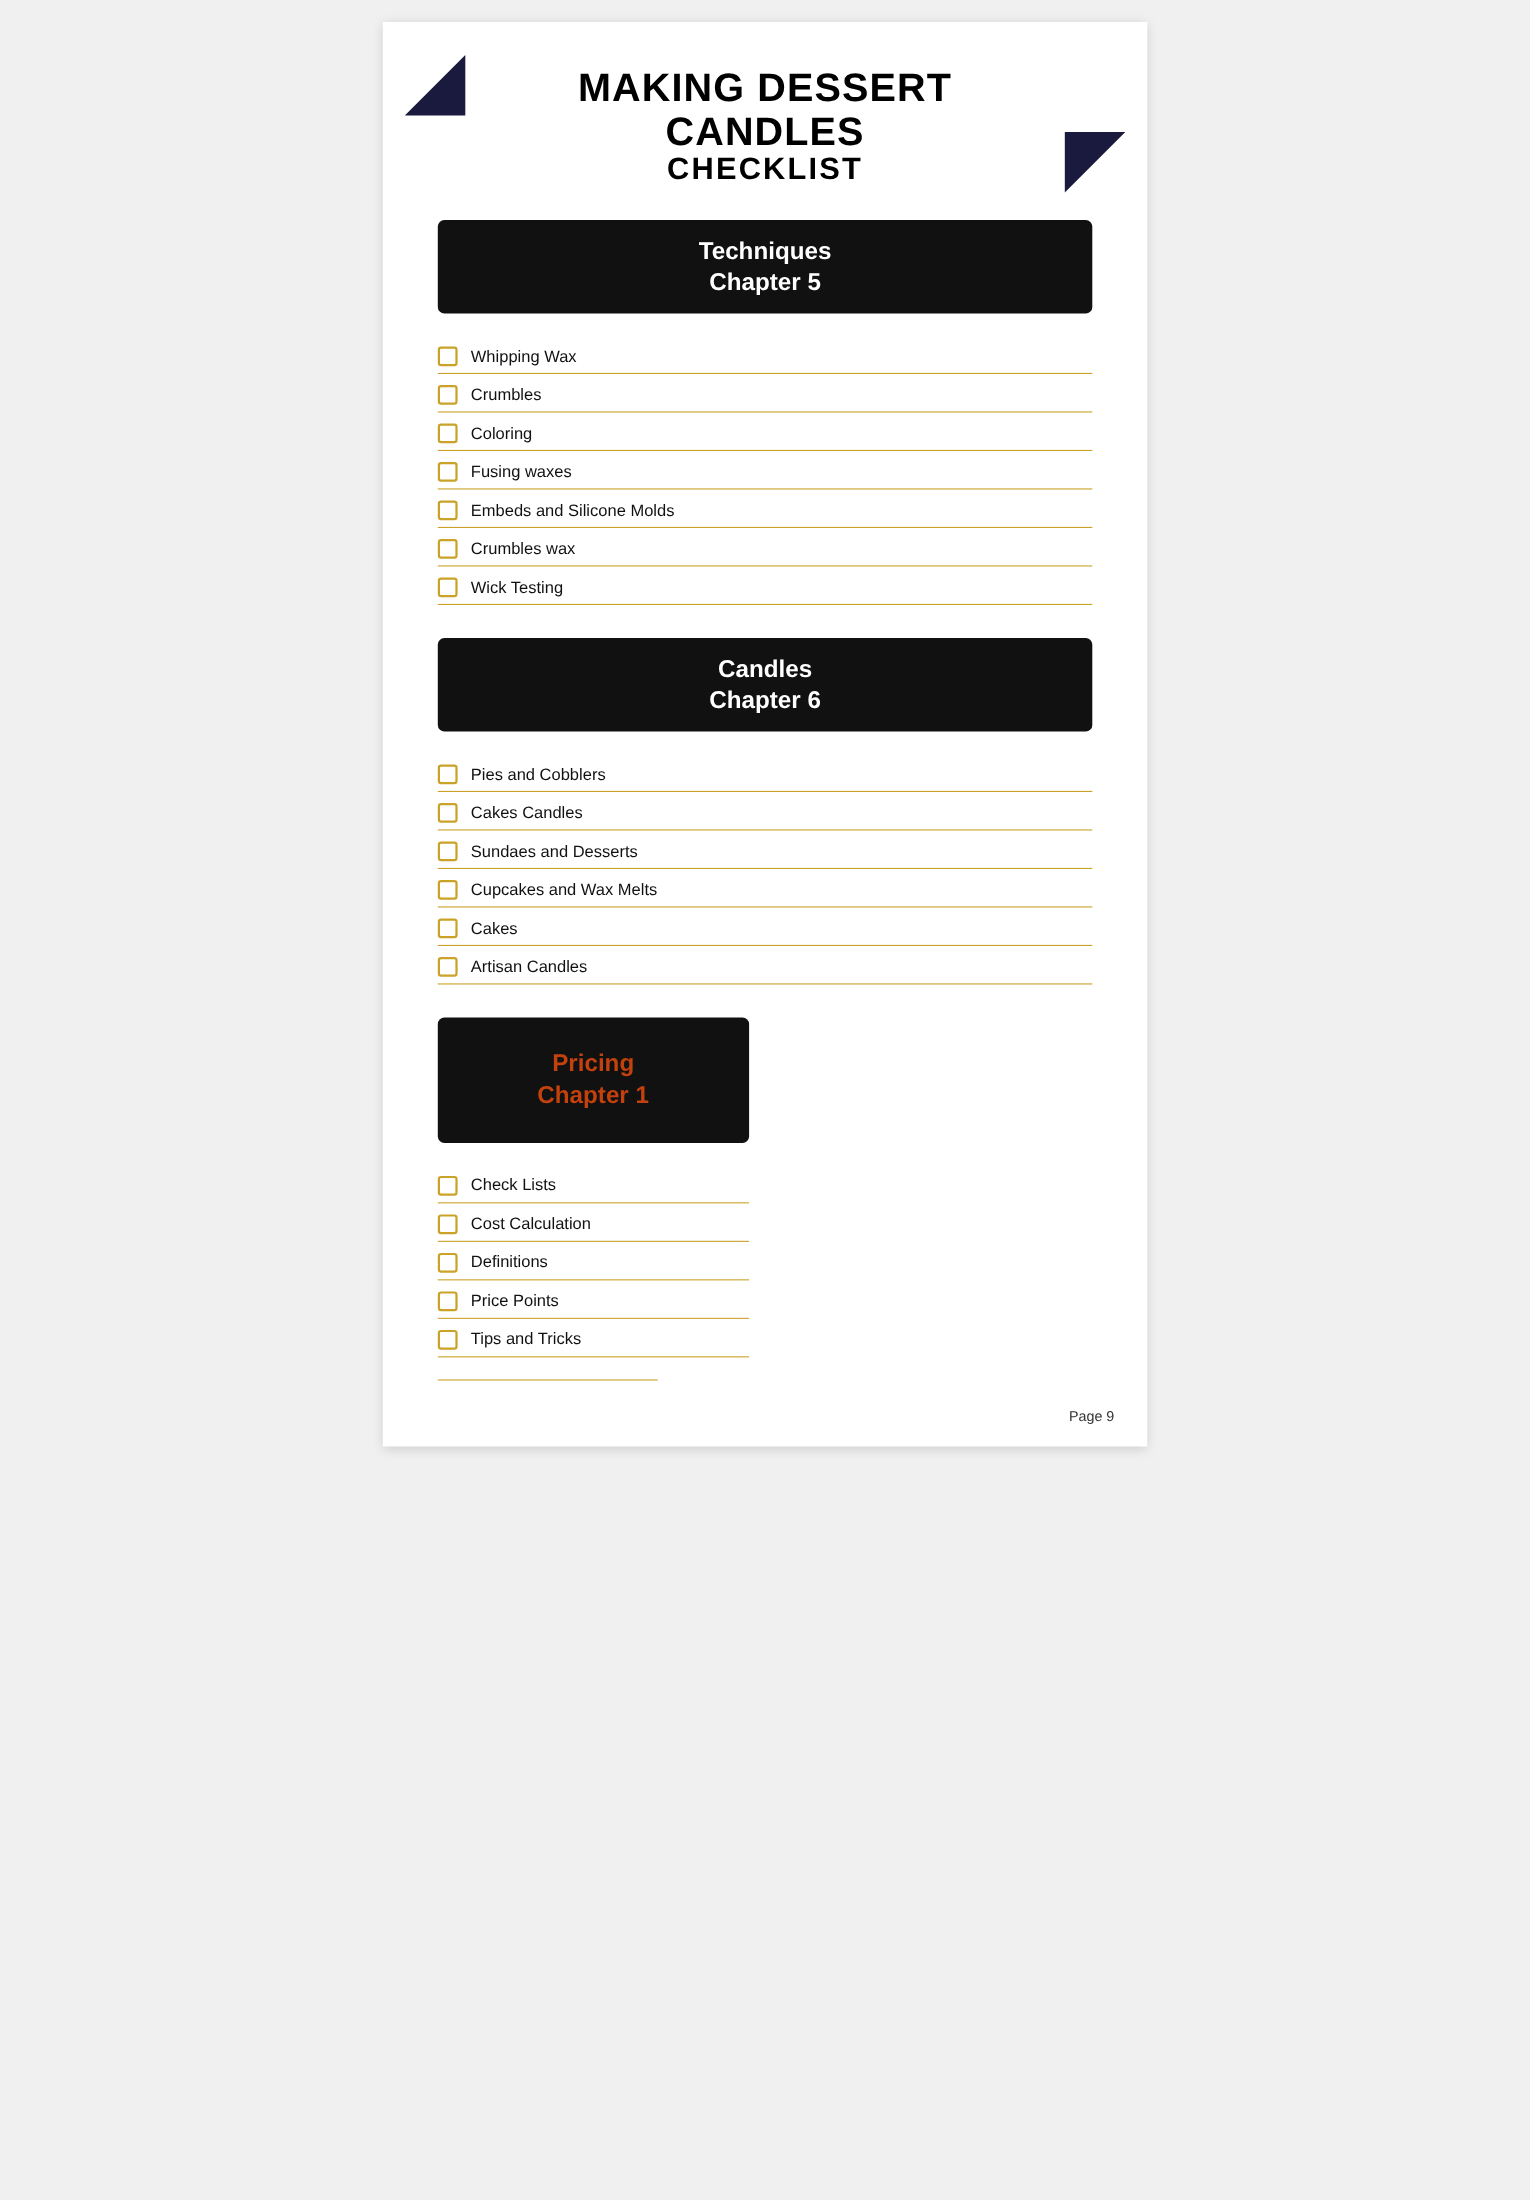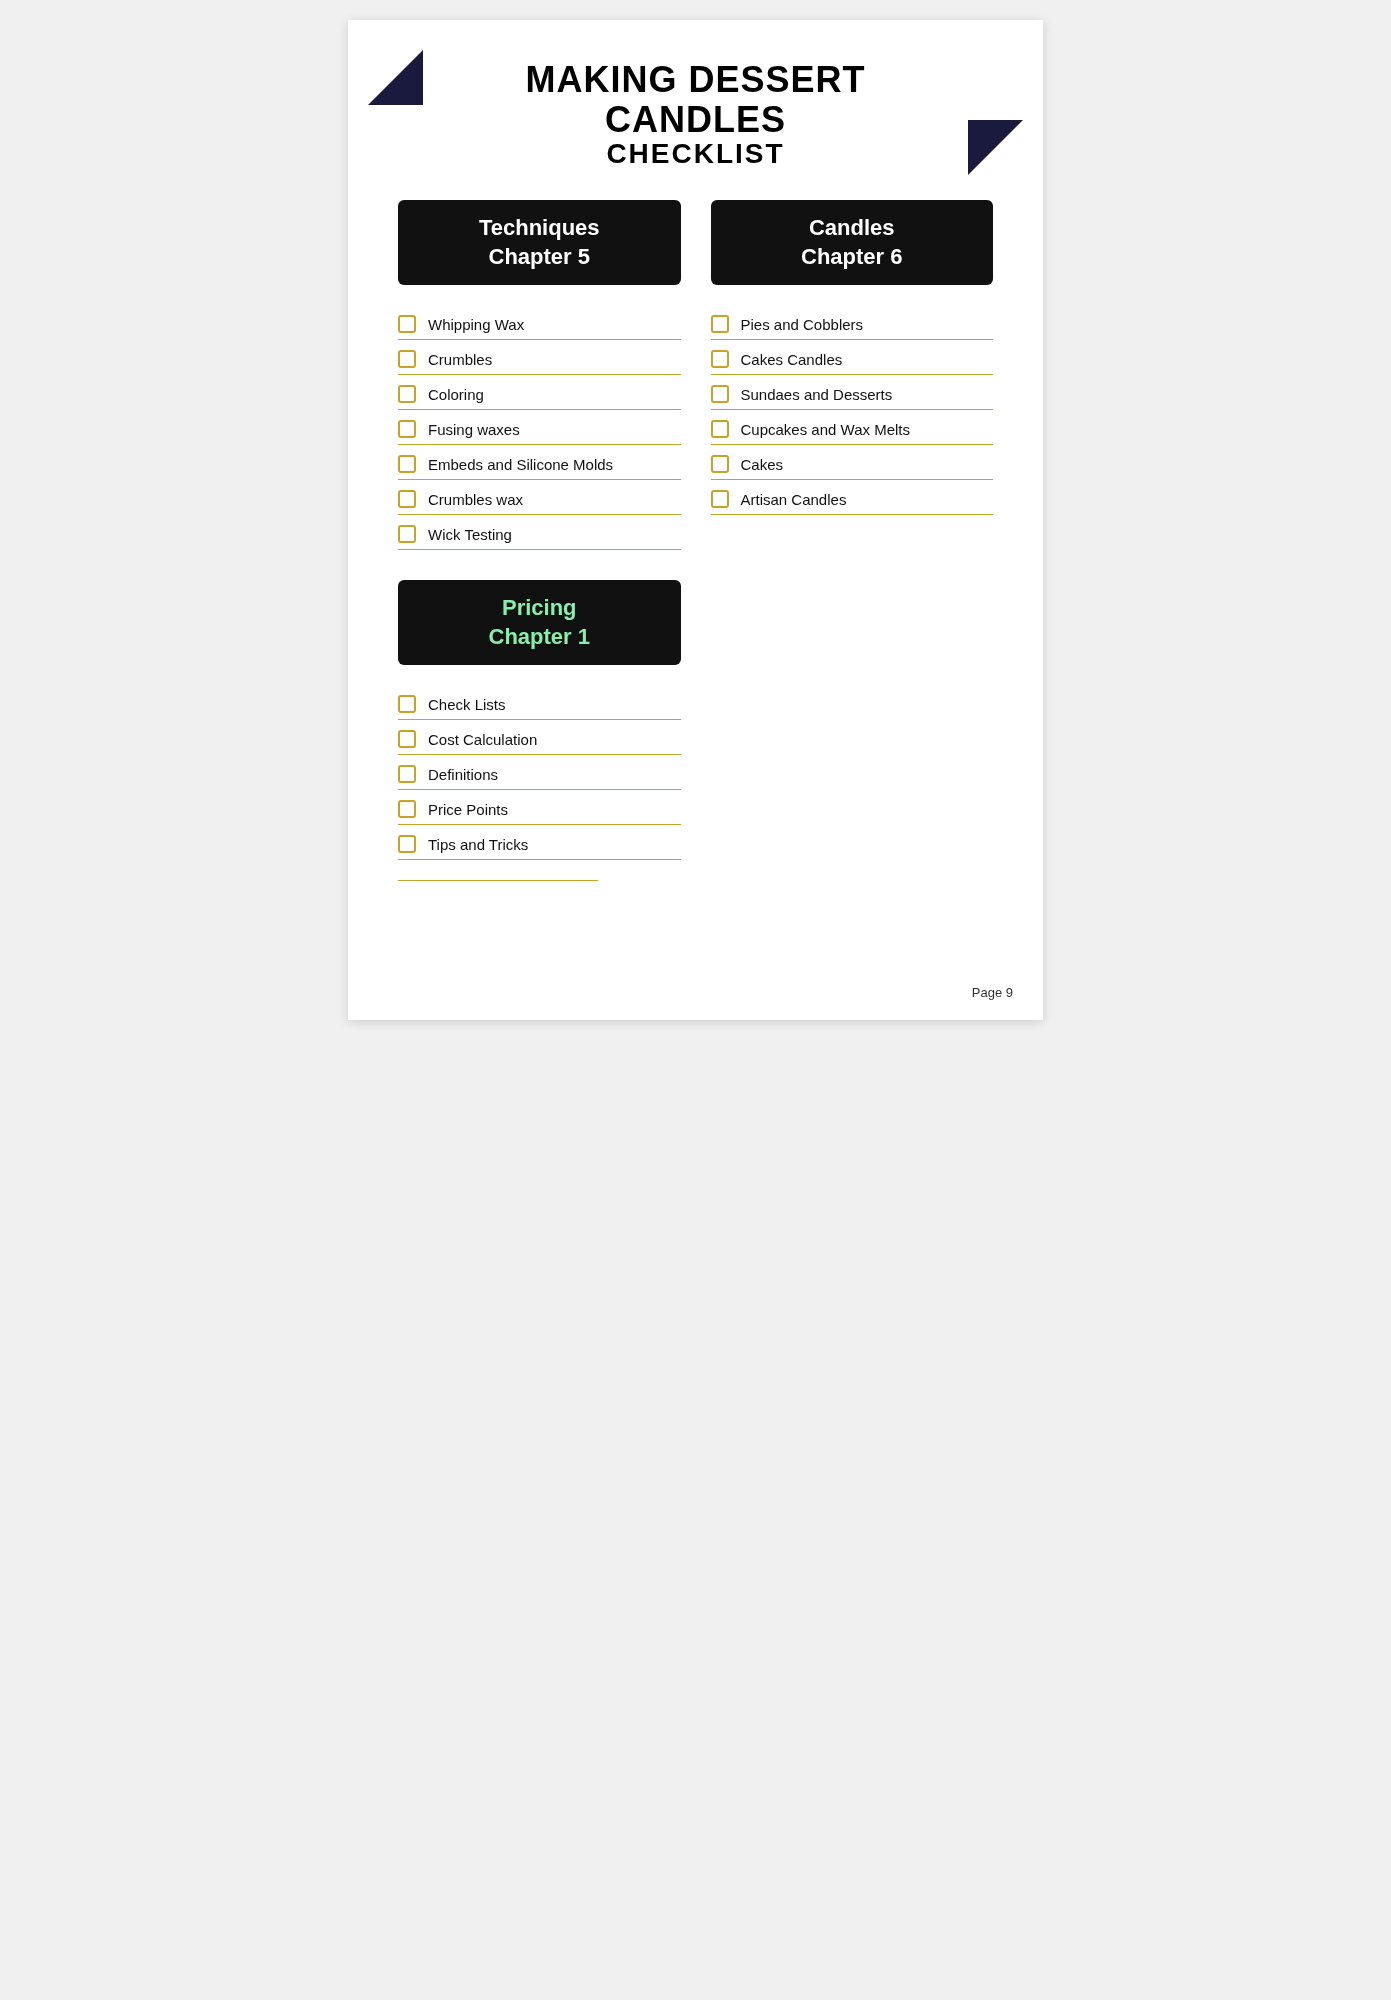--- a/index.html
+++ b/index.html
@@ -97,20 +97,21 @@
     .field-line {
       flex: 1;
       border-bottom: 2px solid #2a2a7a;
       height: 20px;
     }
 
     
     .two-columns {
       display: flex;
       gap: 30px;
+      flex-direction: column;
     }
 
     .column {
       flex: 1;
     }
 
     
     .chapter-box {
       background: #111;
       color: #fff;
@@ -151,23 +152,23 @@
       font-weight: 400;
     }
 
     
     .pricing-section {
       margin-top: 30px;
     }
 
     .pricing-chapter-box {
       background: #111;
-      color: #86efac;
+      color: #c2410c;
       text-align: center;
-      padding: 14px 10px;
+      padding: 28px 10px;
       border-radius: 6px;
       margin-bottom: 20px;
       width: calc(50% - 15px);
     }
 
     .pricing-items {
       width: calc(50% - 15px);
     }
 
     

